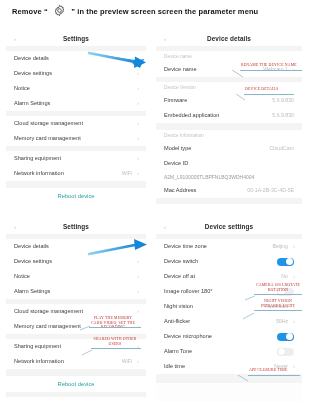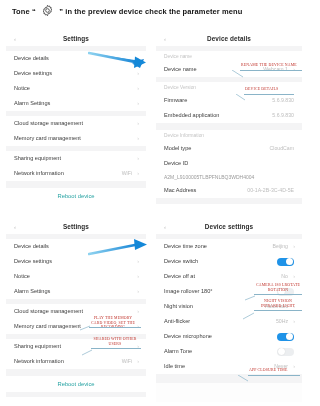--- a/index.html
+++ b/index.html
@@ -101,28 +101,28 @@
     text-align:center;
   }
   .ann.two{white-space:normal;width:46px;}
   .uline{position:absolute;background:#8ab4c8;height:.6px;}
   .leader{position:absolute;}
 </style>
 </head>
 <body>
 
 <div class="headline">
-  <span>Tone “</span>
+  <span>Remove “</span>
   <span class="gear">
     <svg viewBox="0 0 24 24" width="13" height="13">
       <path d="M12 2.4l1.5 2.0 2.4-.7.6 2.4 2.4.6-.7 2.4 2.0 1.5-2.0 1.5.7 2.4-2.4.6-.6 2.4-2.4-.7L12 21.6l-1.5-2.0-2.4.7-.6-2.4-2.4-.6.7-2.4L3.8 13.2l2.0-1.5-.7-2.4 2.4-.6.6-2.4 2.4.7z" fill="none" stroke="#333" stroke-width="1.4" stroke-linejoin="round"></path>
       <circle cx="12" cy="12" r="3.4" fill="none" stroke="#333" stroke-width="1.4"></circle>
     </svg>
   </span>
-  <span>” in the preview device check the parameter menu</span>
+  <span>” in the preview screen screen the parameter menu</span>
 </div>
 
 <div class="panel p1">
   <div class="nav">
     <div class="back">‹</div>
     <div class="title">Settings</div>
   </div>
   <div class="gap"></div>
   <div class="row">
     <span class="lbl">Device details</span>

